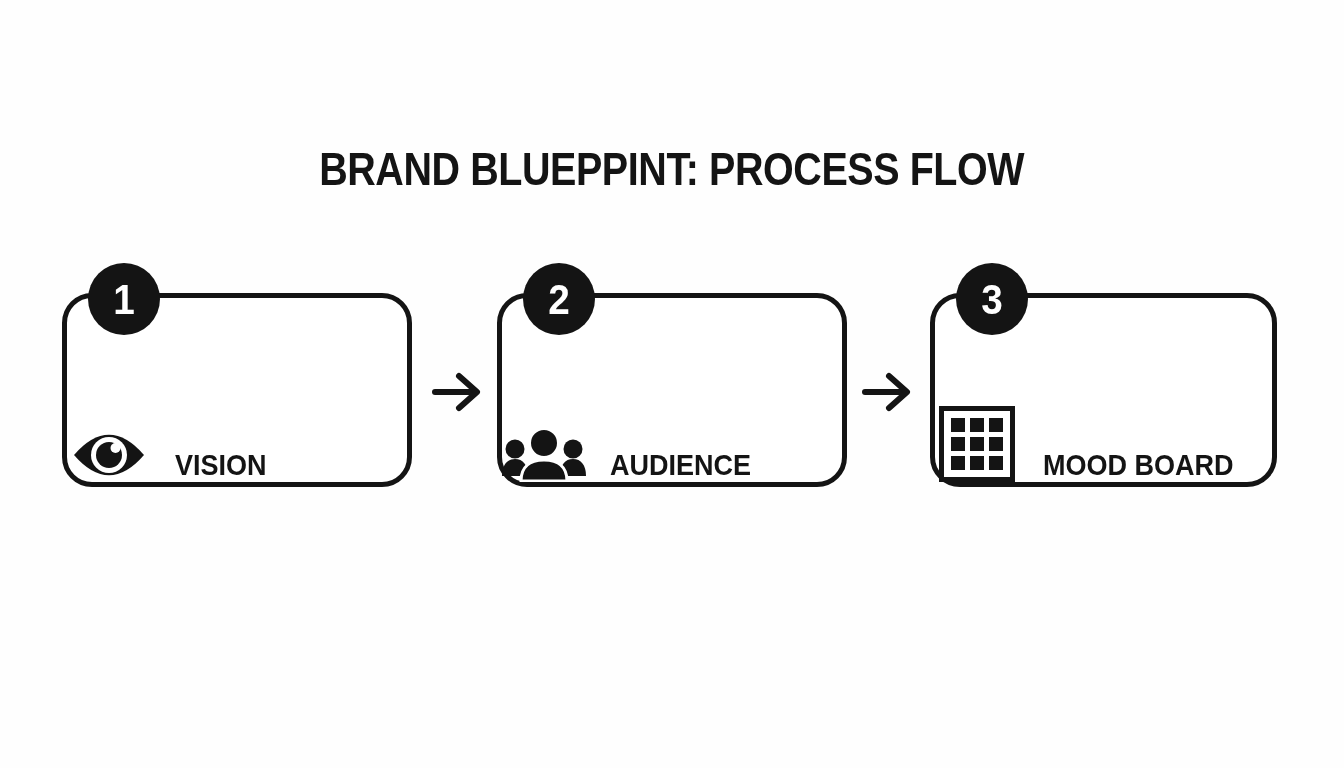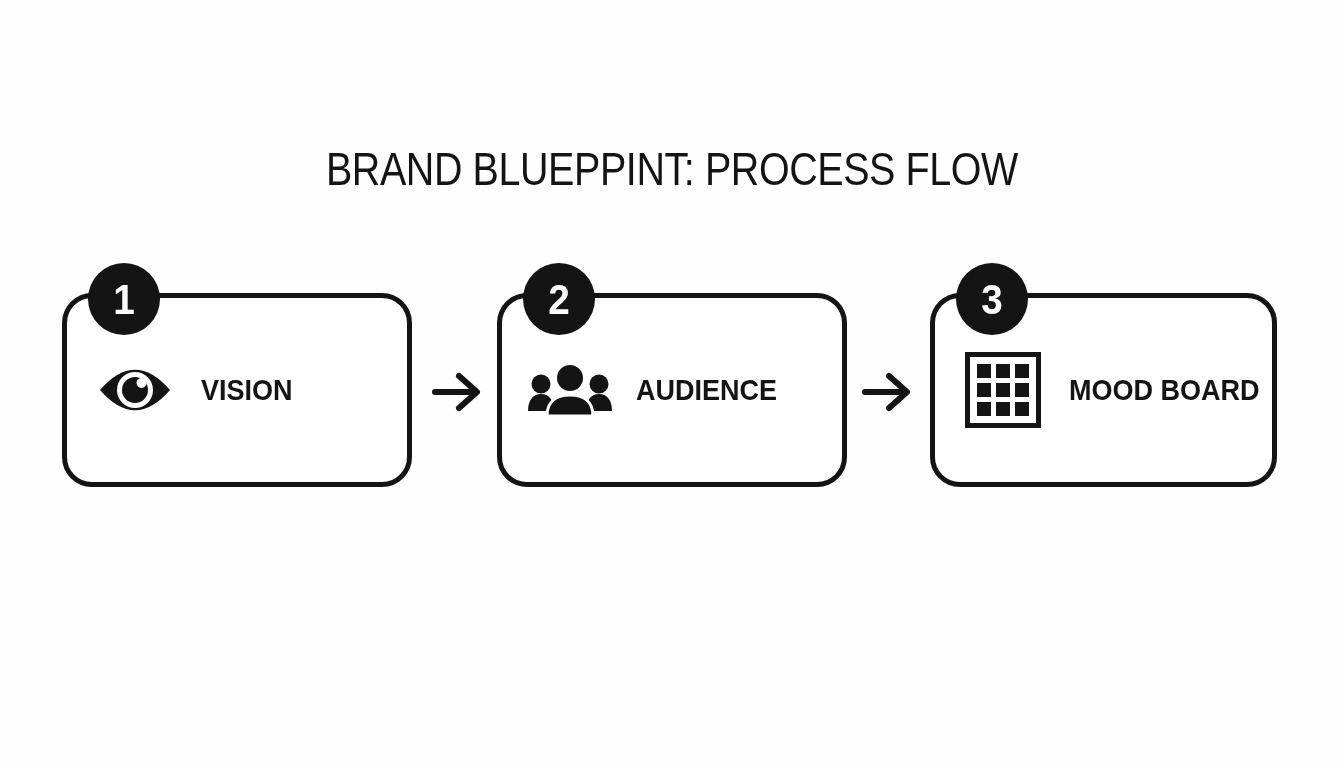--- a/index.html
+++ b/index.html
@@ -16,21 +16,21 @@
     background: #fefefe;
     overflow: hidden;
   }
   .title {
     position: absolute;
     top: 141px;
     left: 0;
     width: 100%;
     text-align: center;
     font-size: 47px;
-    font-weight: 400;
+    font-weight: 700;
     color: #141414;
     white-space: nowrap;
   }
   .title-inner {
     display: inline-block;
     transform: scaleX(0.84);
     transform-origin: center;
     letter-spacing: -0.5px;
   }
   .step-card {
@@ -58,23 +58,22 @@
   }
   .badge span {
     color: #ffffff;
     font-size: 43px;
     font-weight: 700;
     line-height: 1;
     transform: scaleX(0.9);
   }
   .card-body {
     display: flex;
-    align-items: center;
+    align-items: flex-end;
     height: 100%;
-    padding-left: 26px;
     border-radius: 14px;
   }
   .icon-slot {
     width: 84px;
     min-width: 84px;
     display: flex;
     align-items: center;
     justify-content: center;
   }
   .step-label {

